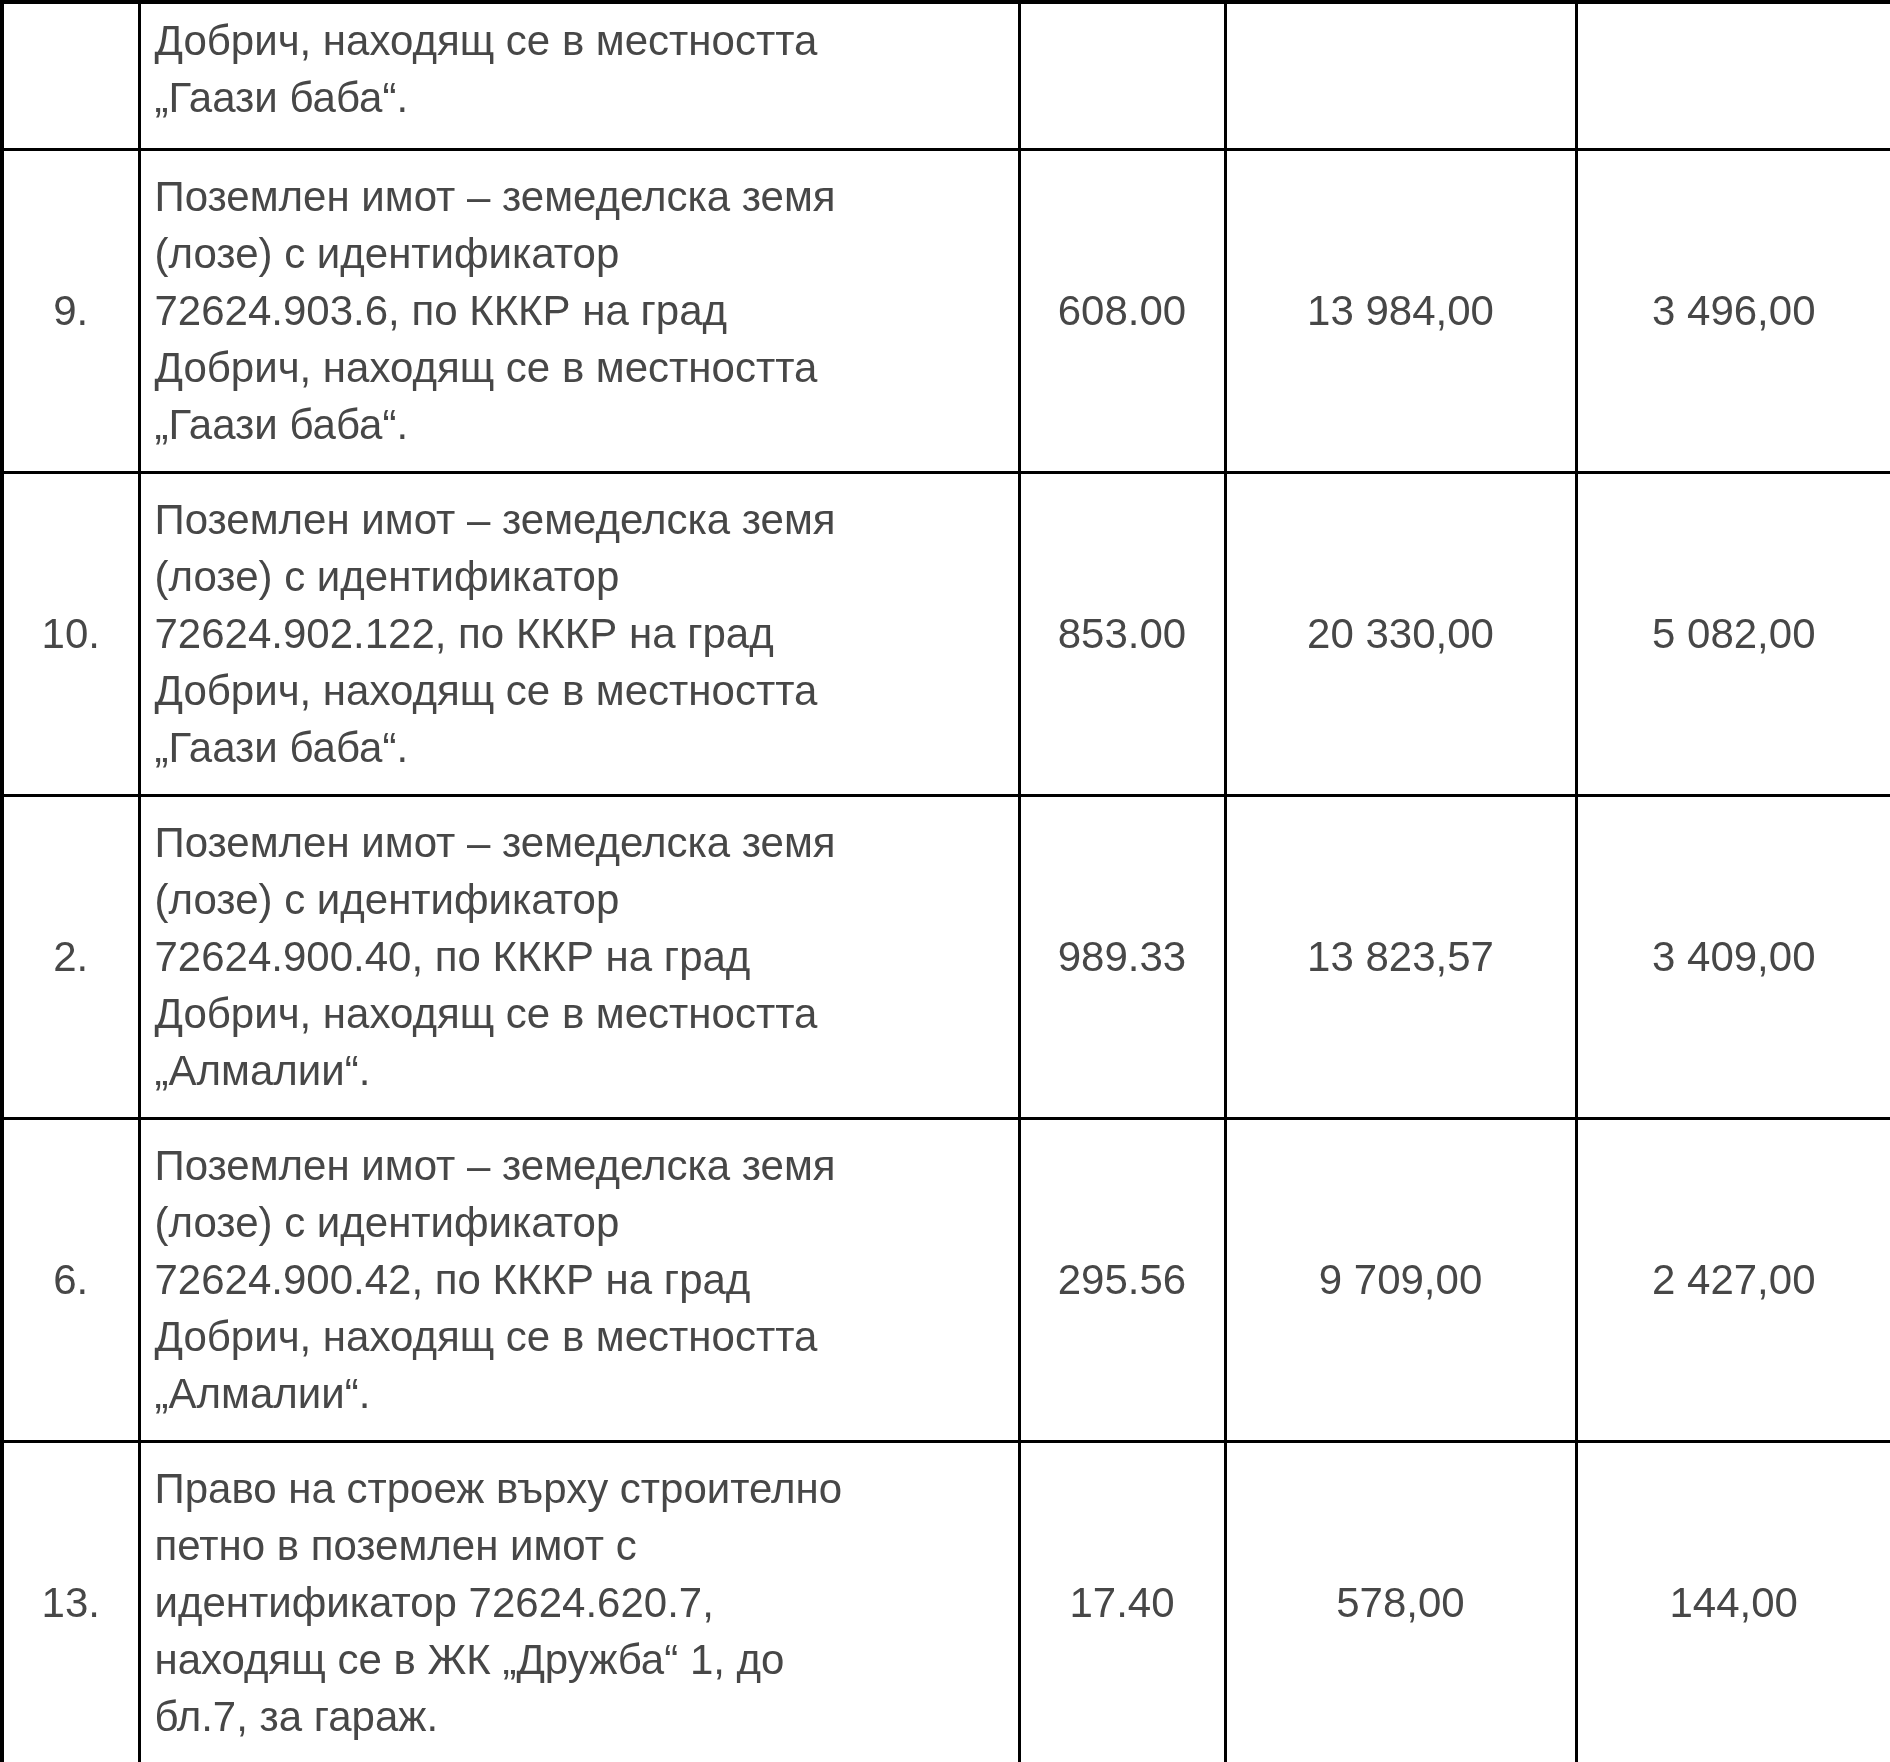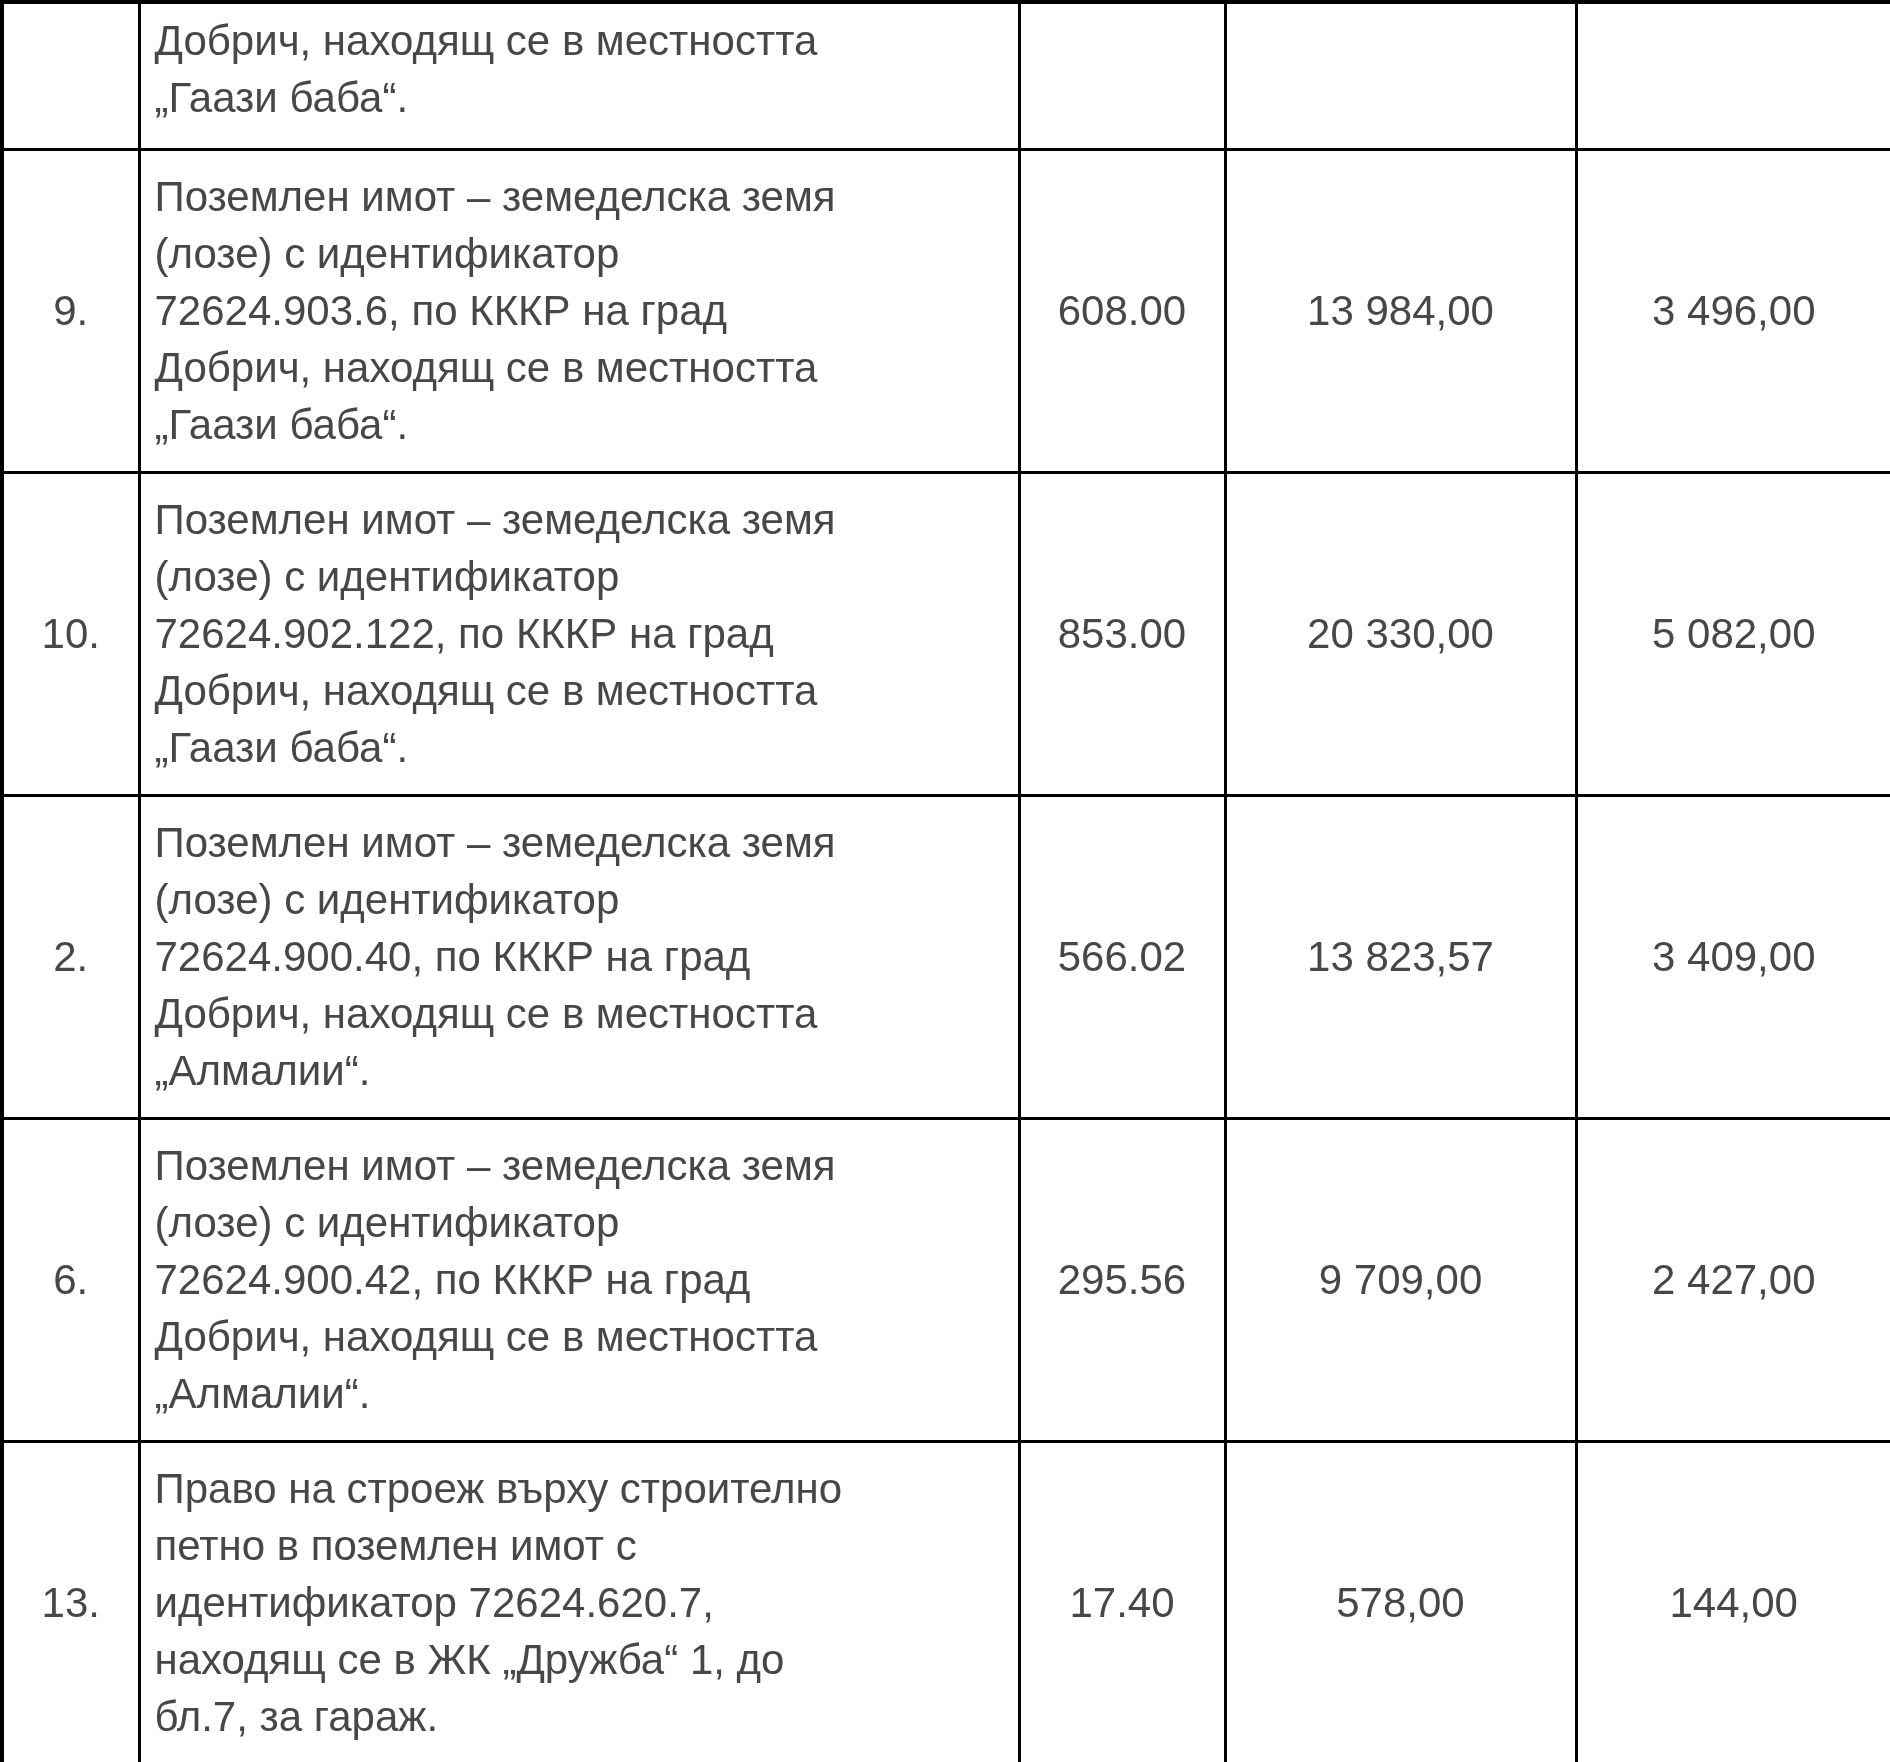--- a/index.html
+++ b/index.html
@@ -95,21 +95,21 @@
       <td class="val-cell">20 330,00</td>
       <td class="val-cell">5 082,00</td>
     </tr>
     <tr class="full-row">
       <td class="num-cell">2.</td>
       <td class="desc-cell">Поземлен имот – земеделска земя
 (лозе) с идентификатор
 72624.900.40, по КККР на град
 Добрич, находящ се в местността
 „Алмалии“.</td>
-      <td class="val-cell">566.02</td>
+      <td class="val-cell">989.33</td>
       <td class="val-cell">13 823,57</td>
       <td class="val-cell">3 409,00</td>
     </tr>
     <tr class="full-row">
       <td class="num-cell">6.</td>
       <td class="desc-cell">Поземлен имот – земеделска земя
 (лозе) с идентификатор
 72624.900.42, по КККР на град
 Добрич, находящ се в местността
 „Алмалии“.</td>

